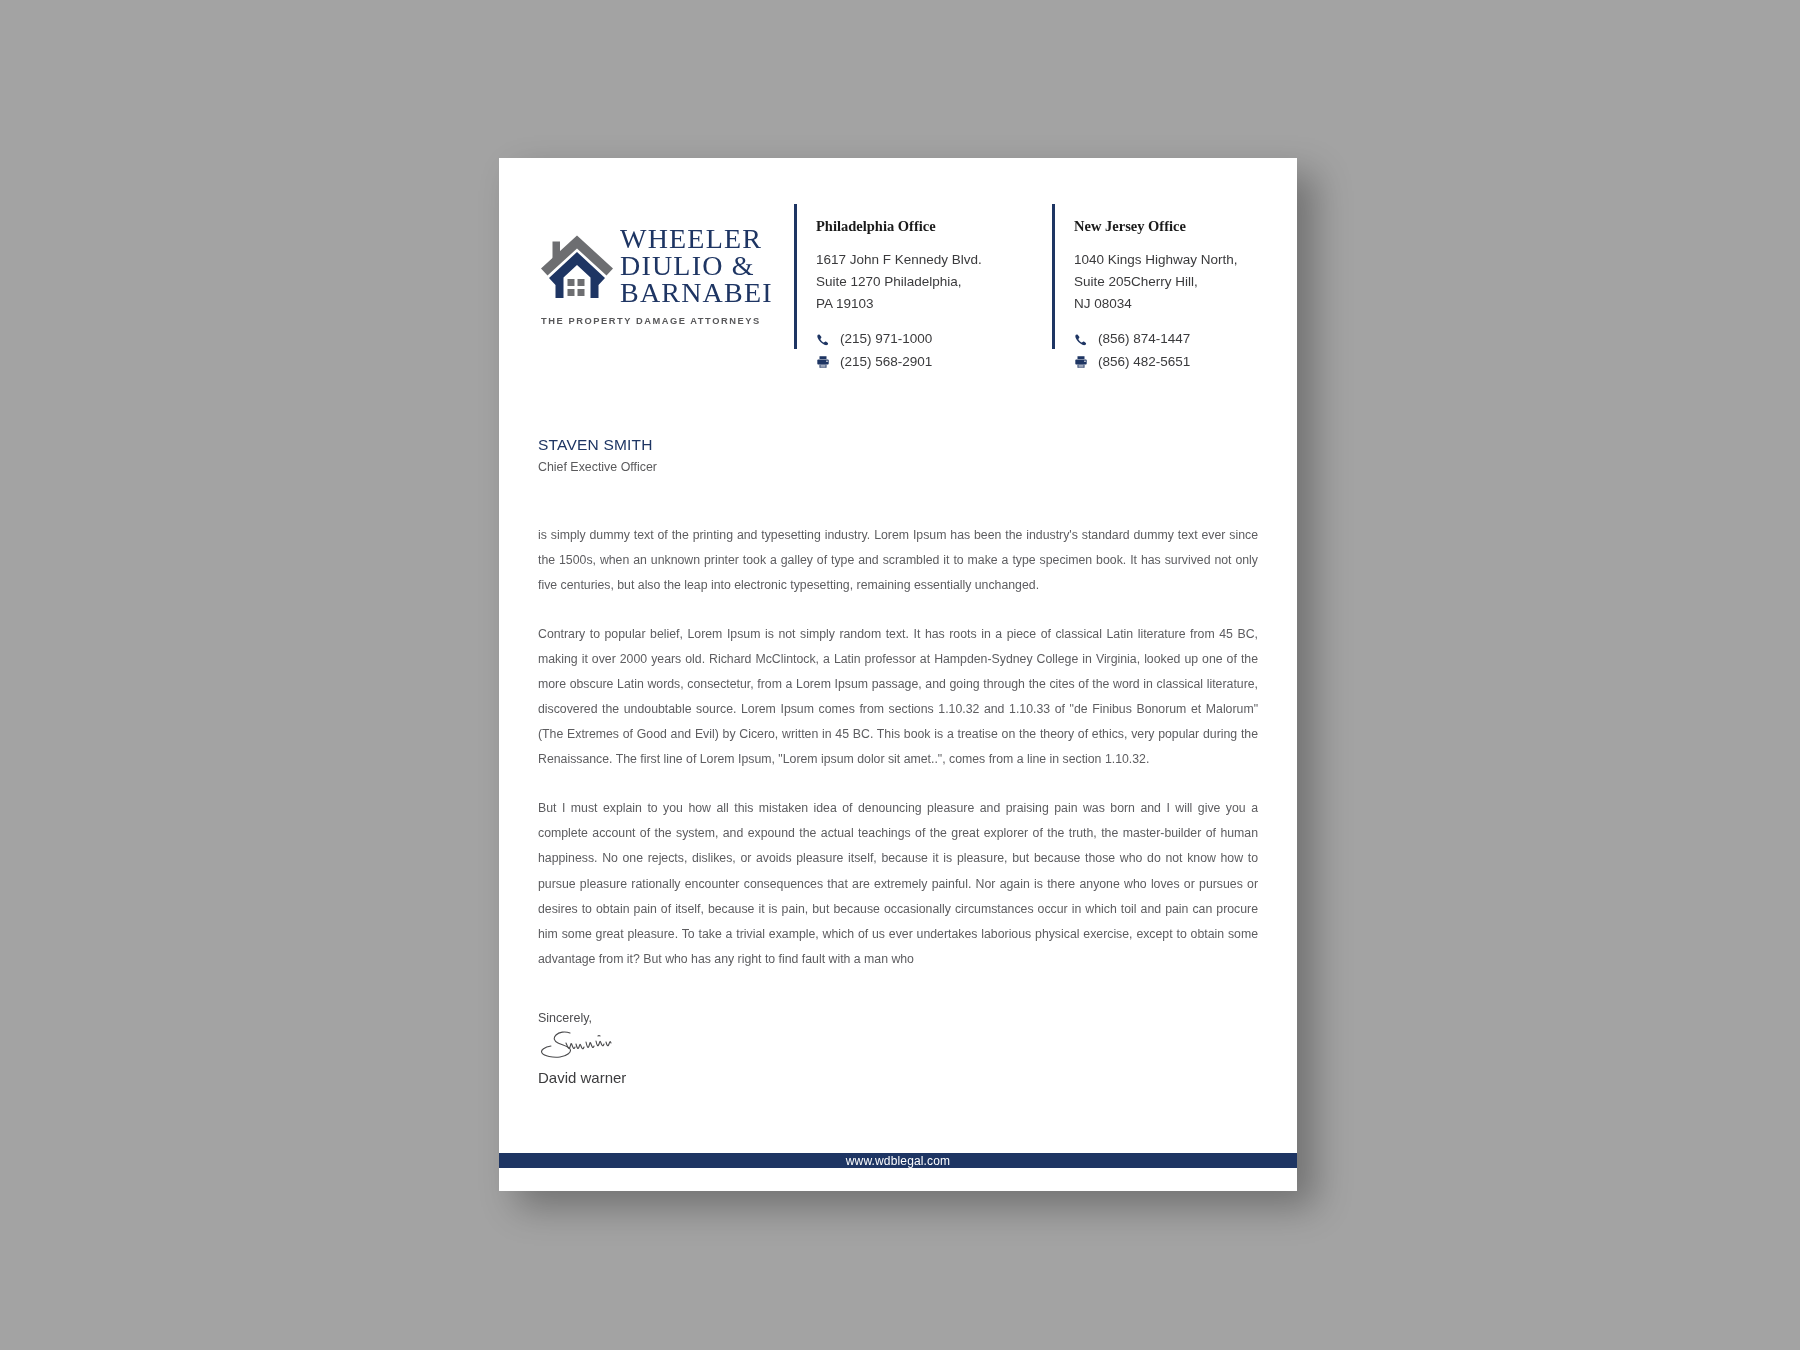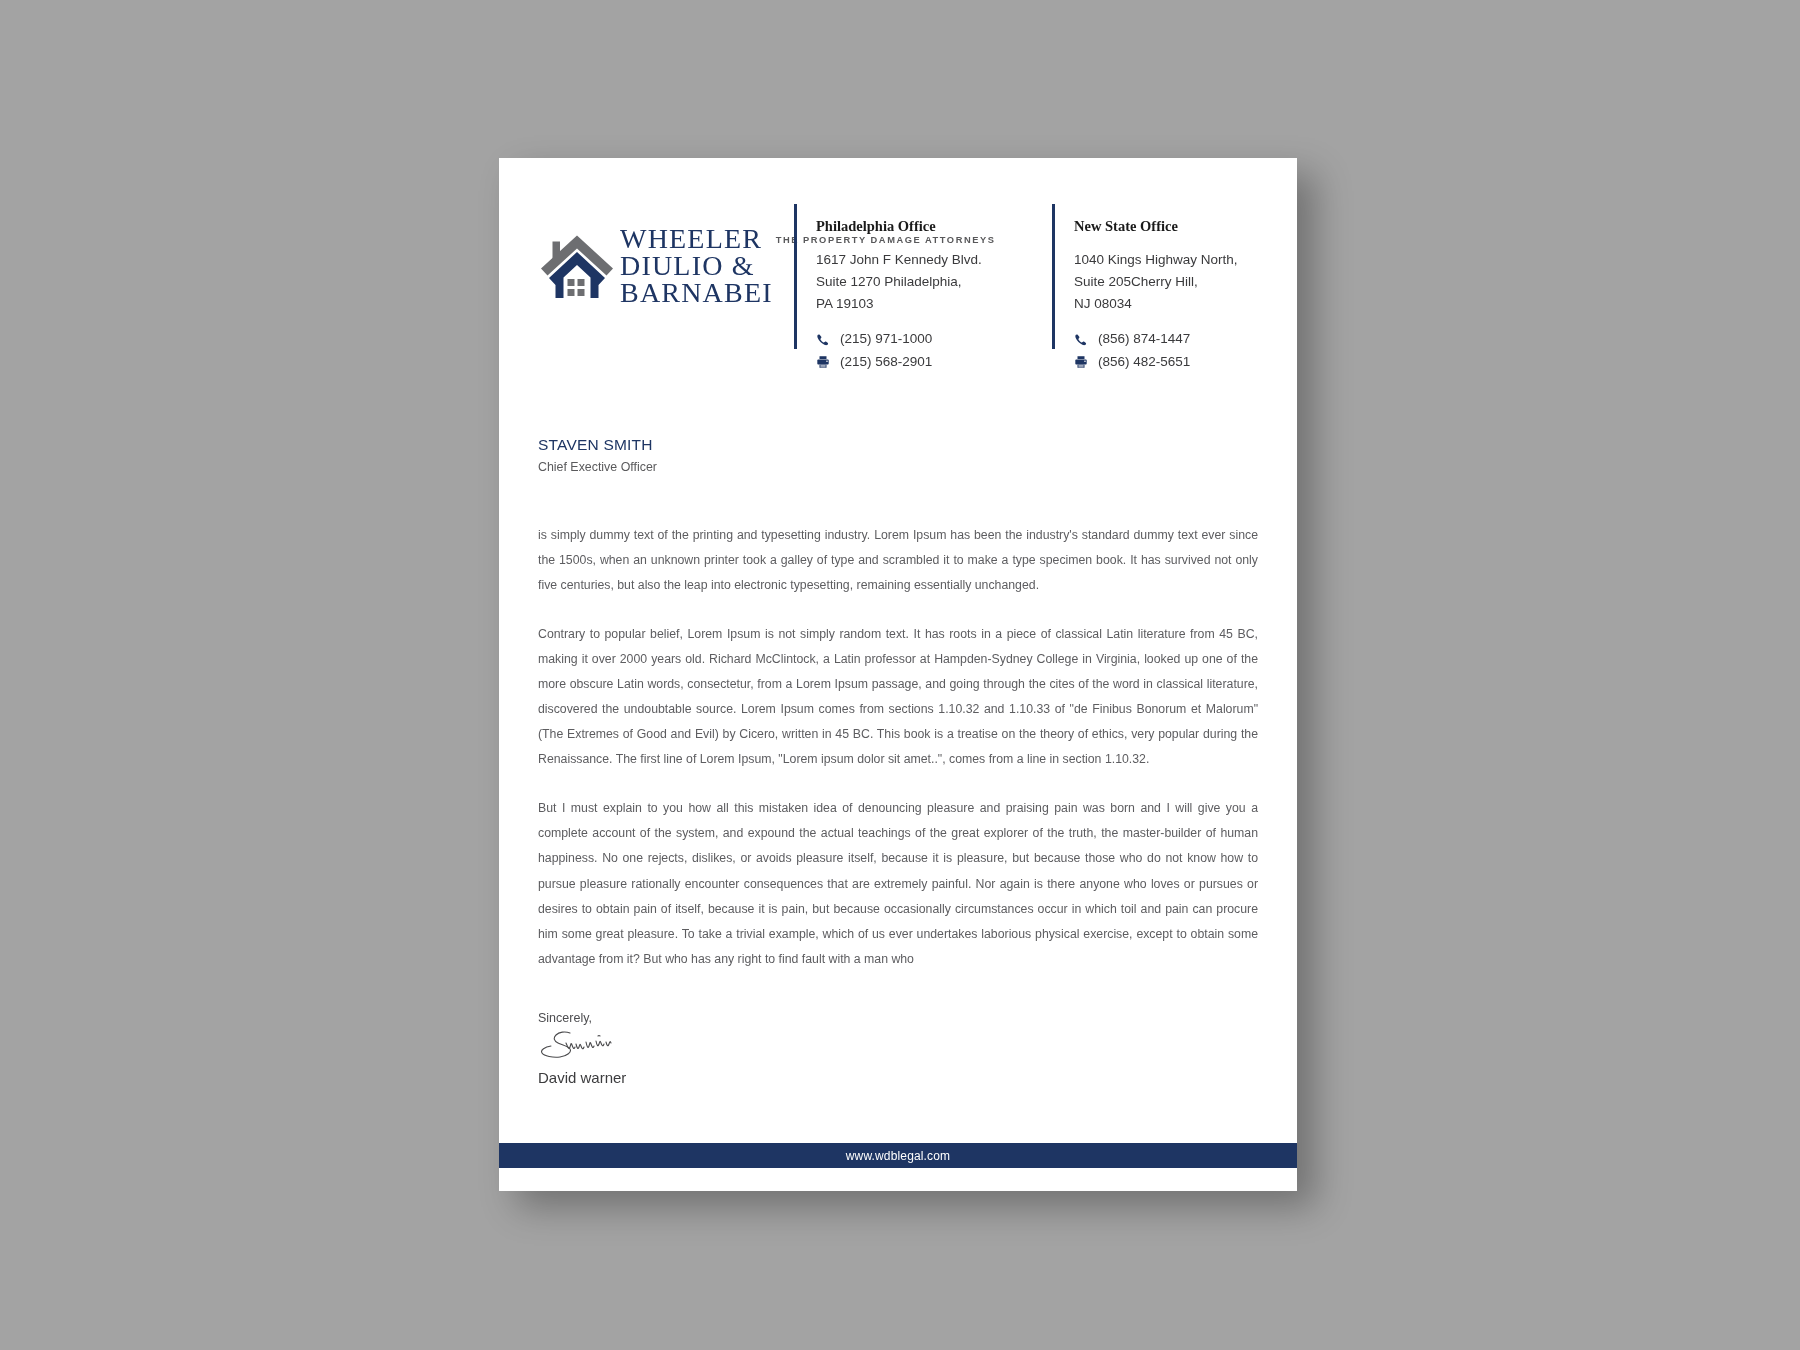--- a/index.html
+++ b/index.html
@@ -40,21 +40,21 @@
     display: flex;
     align-items: flex-start;
   }
 
   
   .logo-block {
     width: 232px;
     margin-left: 39px;
     padding-top: 22px;
     display: flex;
-    flex-direction: row;
+    flex-direction: column;
     align-items: flex-start;
   }
   .logo-row {
     display: flex;
     align-items: center;
     gap: 4px;
   }
   .logo-mark {
     width: 78px;
     height: 68px;
@@ -175,21 +175,21 @@
     font-size: 15px;
     color: #3c3c3e;
   }
 
   
   .footer-bar {
     position: absolute;
     left: 0;
     bottom: 23px;
     width: 798px;
-    height: 25px;
+    height: 15px;
     background: #1e3563;
     display: flex;
     align-items: center;
     justify-content: center;
   }
   .footer-url {
     color: #ffffff;
     font-size: 12px;
     letter-spacing: 0.15px;
   }
@@ -247,21 +247,21 @@
             <rect x="4" y="11" width="8" height="3.6" fill="#1e3563"></rect>
             <rect x="5" y="11.9" width="6" height="0.8" fill="#ffffff"></rect>
             <rect x="5" y="13.2" width="6" height="0.8" fill="#ffffff"></rect>
             <rect x="11.8" y="6.4" width="1.5" height="1.5" fill="#ffffff"></rect>
           </svg>
           <span>(215) 568-2901</span>
         </div>
       </div>
 
       <div class="office office-nj">
-        <div class="office-title">New State Office</div>
+        <div class="office-title">New Jersey Office</div>
         <div class="office-addr">
           <div>1040 Kings Highway North,</div>
           <div>Suite 205Cherry Hill,</div>
           <div>NJ 08034</div>
         </div>
         <div class="contact-line">
           <svg class="contact-ico" viewBox="0 0 16 16">
             <path d="M3.2 1.6c-.6 0-1 .3-1.3.8-.5.9-.5 2 .1 3.4.6 1.5 1.7 3.1 3.1 4.5 1.4 1.4 3 2.5 4.5 3.1 1.4.6 2.5.6 3.4.1.5-.3.8-.7.8-1.3 0-.4-.2-.7-.5-1l-1.6-1.3c-.4-.3-.9-.3-1.3 0l-1 .8c-.2.2-.5.2-.8.1-.6-.3-1.3-.8-2-1.5-.7-.7-1.2-1.4-1.5-2-.1-.3-.1-.6.1-.8l.8-1c.3-.4.3-.9 0-1.3L4.2 2.1c-.3-.3-.6-.5-1-.5z" fill="#1e3563"></path>
           </svg>
           <span>(856) 874-1447</span>

